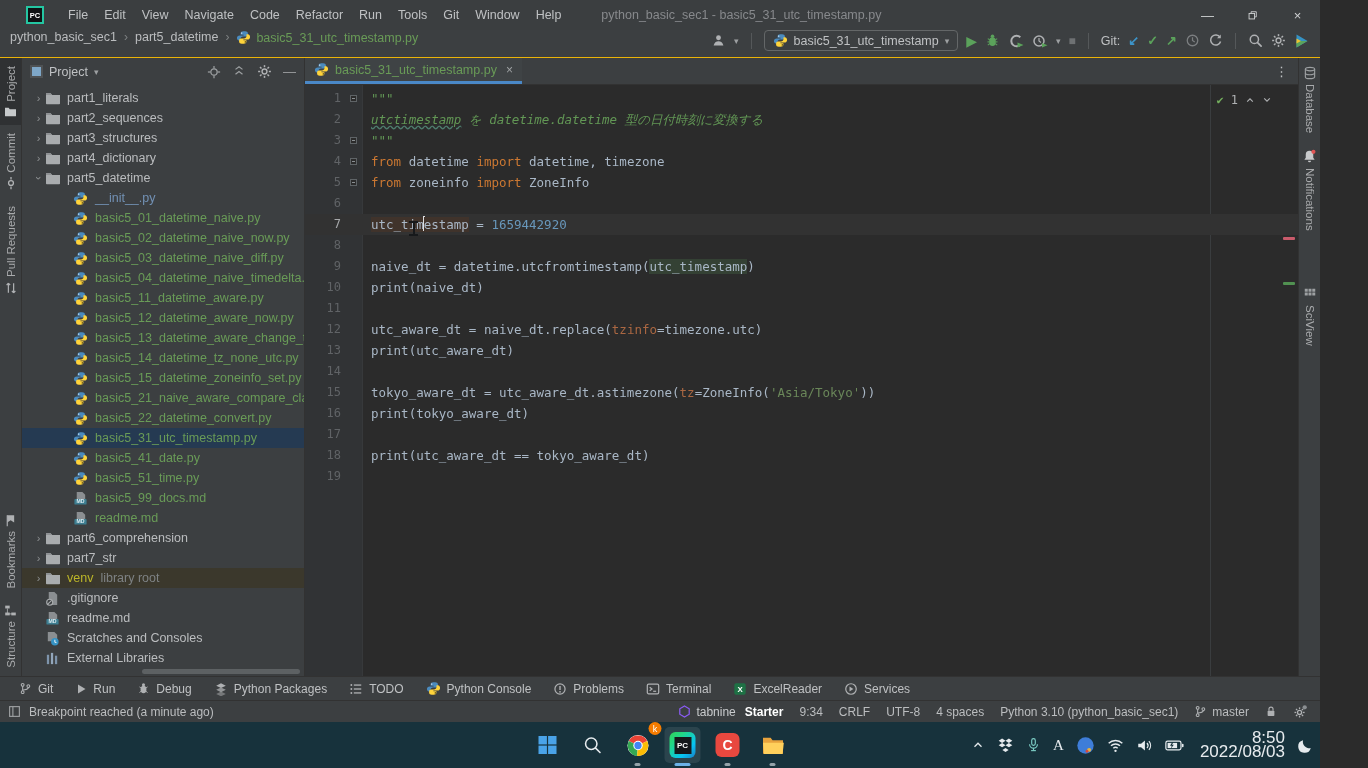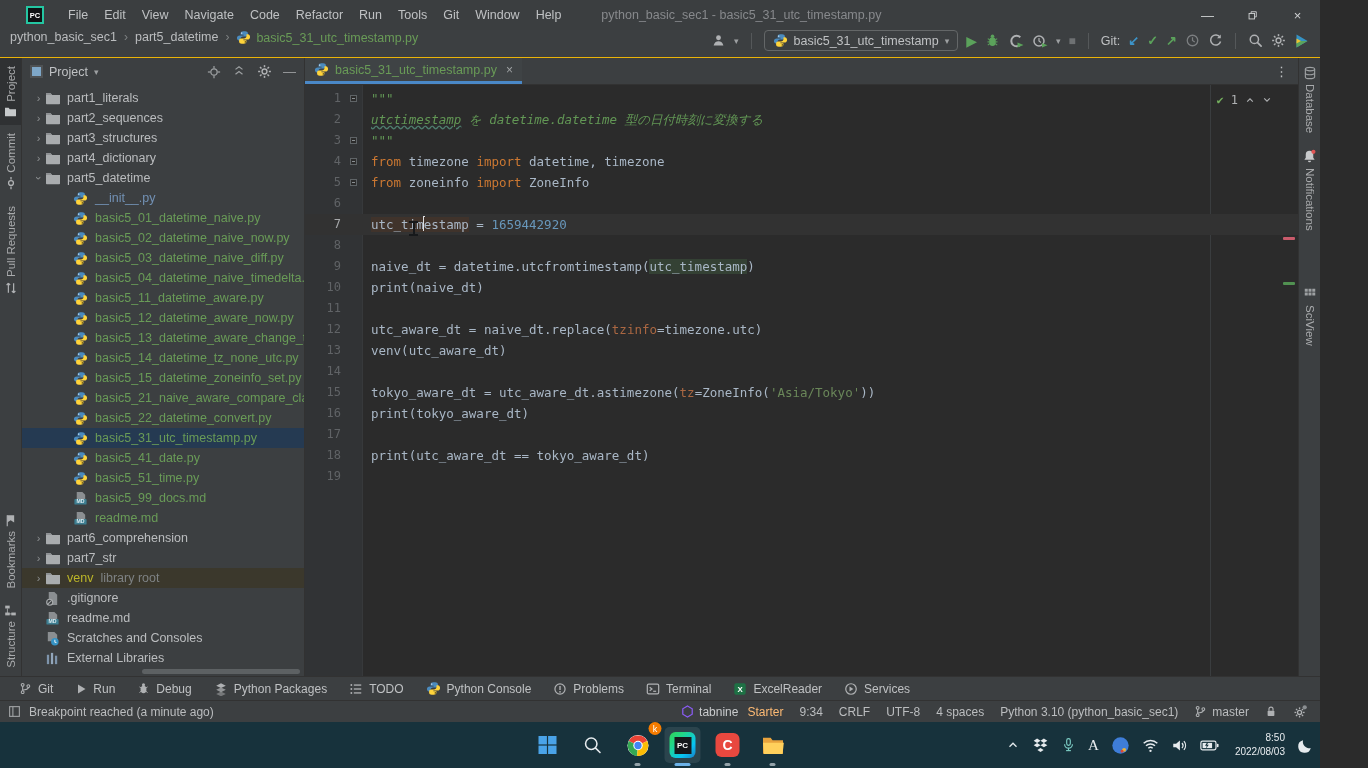--- a/index.html
+++ b/index.html
@@ -95,40 +95,40 @@
   
   .bottombar{height:24px;background:#3C3F41;border-top:1px solid #323232;display:flex;align-items:center;padding-left:8px;flex:none;}
   .bb-item{display:flex;align-items:center;gap:6px;padding:0 11px;color:#BFC1C3;font-size:12px;height:100%;}
 
   
   .statusbar{height:22px;background:#3C3F41;border-top:1px solid #323232;display:flex;align-items:center;
     padding:0 12px 0 8px;color:#BBBDBF;font-size:12px;flex:none;}
   .sb-msg{margin-left:8px;}
   .sb-right{margin-left:auto;display:flex;align-items:center;gap:16px;white-space:nowrap;}
   .sb-item{display:flex;align-items:center;gap:5px;}
-  .tabnine-name{color:#C9CBCD;} .tabnine-plan{color:#fdba74;font-weight:normal;margin-left:4px;}
+  .tabnine-name{color:#C9CBCD;} .tabnine-plan{color:#ffffff;font-weight:bold;margin-left:4px;}
 
   
   .taskbar{height:46px;background:#17323C;position:relative;flex:none;}
   .tb-center{position:absolute;left:50%;top:0;transform:translateX(-50%);height:100%;display:flex;align-items:center;gap:9px;}
   .tb-app{width:36px;height:36px;border-radius:5px;display:flex;align-items:center;justify-content:center;position:relative;}
   .tb-app.active{background:rgba(255,255,255,.09);}
   .pip{position:absolute;bottom:-3px;left:50%;transform:translateX(-50%);width:6px;height:3px;border-radius:2px;background:#93A2A9;}
   .tb-app.active .pip{width:16px;background:#6CB2E8;}
   .pycharm-ic{width:26px;height:26px;border-radius:6px;background:linear-gradient(135deg,#30D158 0%,#21D789 30%,#07C3F2 70%,#1A7DC4 100%);
     display:flex;align-items:center;justify-content:center;}
   .pycharm-ic span{background:#15181B;color:#fff;font-size:8px;font-weight:bold;width:17px;height:17px;
     display:flex;align-items:center;justify-content:center;}
   .camtasia-ic{width:24px;height:24px;border-radius:6px;background:#E8483F;color:#fff;font-weight:bold;font-size:14px;
     display:flex;align-items:center;justify-content:center;font-family:"Liberation Sans",sans-serif;}
   .chrome-wrap{position:relative;}
   .badge{position:absolute;top:-5px;right:-6px;width:13px;height:13px;border-radius:50%;background:#F57C00;color:#fff;
     font-size:9px;display:flex;align-items:center;justify-content:center;}
   .tb-tray{position:absolute;right:6px;top:0;height:100%;display:flex;align-items:center;gap:12px;color:#E4E9EC;}
-  .clock{text-align:right;font-size:10px;line-height:14px;color:#E8ECEF;margin-left:4px;}
+  .clock{text-align:right;font-size:17px;line-height:14px;color:#E8ECEF;margin-left:4px;}
   .ime{font-family:"Liberation Serif",serif;font-size:15px;color:#E8ECEF;}
   .ic{display:inline-flex;align-items:center;justify-content:center;line-height:0;}
 </style>
 </head>
 <body>
 
 <div class="app">
 
   <div class="titlebar">
     <div class="pc-logo">PC</div>
@@ -713,21 +713,21 @@
               <span class="codetext"><span class="c-doc wavy">utctimestamp</span><span class="c-doc"> を </span><span class="c-doc">datetime.datetime</span><span class="c-doc"> 型の日付時刻に変換する</span></span>
             </div>
             <div class="crow">
               <span class="lnum">3</span>
               <span class="fold"></span>
               <span class="codetext"><span class="c-doc">"""</span></span>
             </div>
             <div class="crow">
               <span class="lnum">4</span>
               <span class="fold"></span>
-              <span class="codetext"><span class="c-kw">from</span><span class=""> timezone </span><span class="c-kw">import</span><span class=""> datetime, timezone</span></span>
+              <span class="codetext"><span class="c-kw">from</span><span class=""> datetime </span><span class="c-kw">import</span><span class=""> datetime, timezone</span></span>
             </div>
             <div class="crow">
               <span class="lnum">5</span>
               <span class="fold"></span>
               <span class="codetext"><span class="c-kw">from</span><span class=""> zoneinfo </span><span class="c-kw">import</span><span class=""> ZoneInfo</span></span>
             </div>
             <div class="crow">
               <span class="lnum">6</span>
               <span class="codetext"></span>
             </div>
@@ -750,21 +750,21 @@
             <div class="crow">
               <span class="lnum">11</span>
               <span class="codetext"></span>
             </div>
             <div class="crow">
               <span class="lnum">12</span>
               <span class="codetext"><span class="">utc_aware_dt = naive_dt.replace(</span><span class="c-param">tzinfo</span><span class="">=timezone.utc)</span></span>
             </div>
             <div class="crow">
               <span class="lnum">13</span>
-              <span class="codetext"><span class="">venv(utc_aware_dt)</span></span>
+              <span class="codetext"><span class="">print(utc_aware_dt)</span></span>
             </div>
             <div class="crow">
               <span class="lnum">14</span>
               <span class="codetext"></span>
             </div>
             <div class="crow">
               <span class="lnum">15</span>
               <span class="codetext"><span class="">tokyo_aware_dt = utc_aware_dt.astimezone(</span><span class="c-param">tz</span><span class="">=ZoneInfo(</span><span class="c-str">'Asia/Tokyo'</span><span class="">))</span></span>
             </div>
             <div class="crow">

